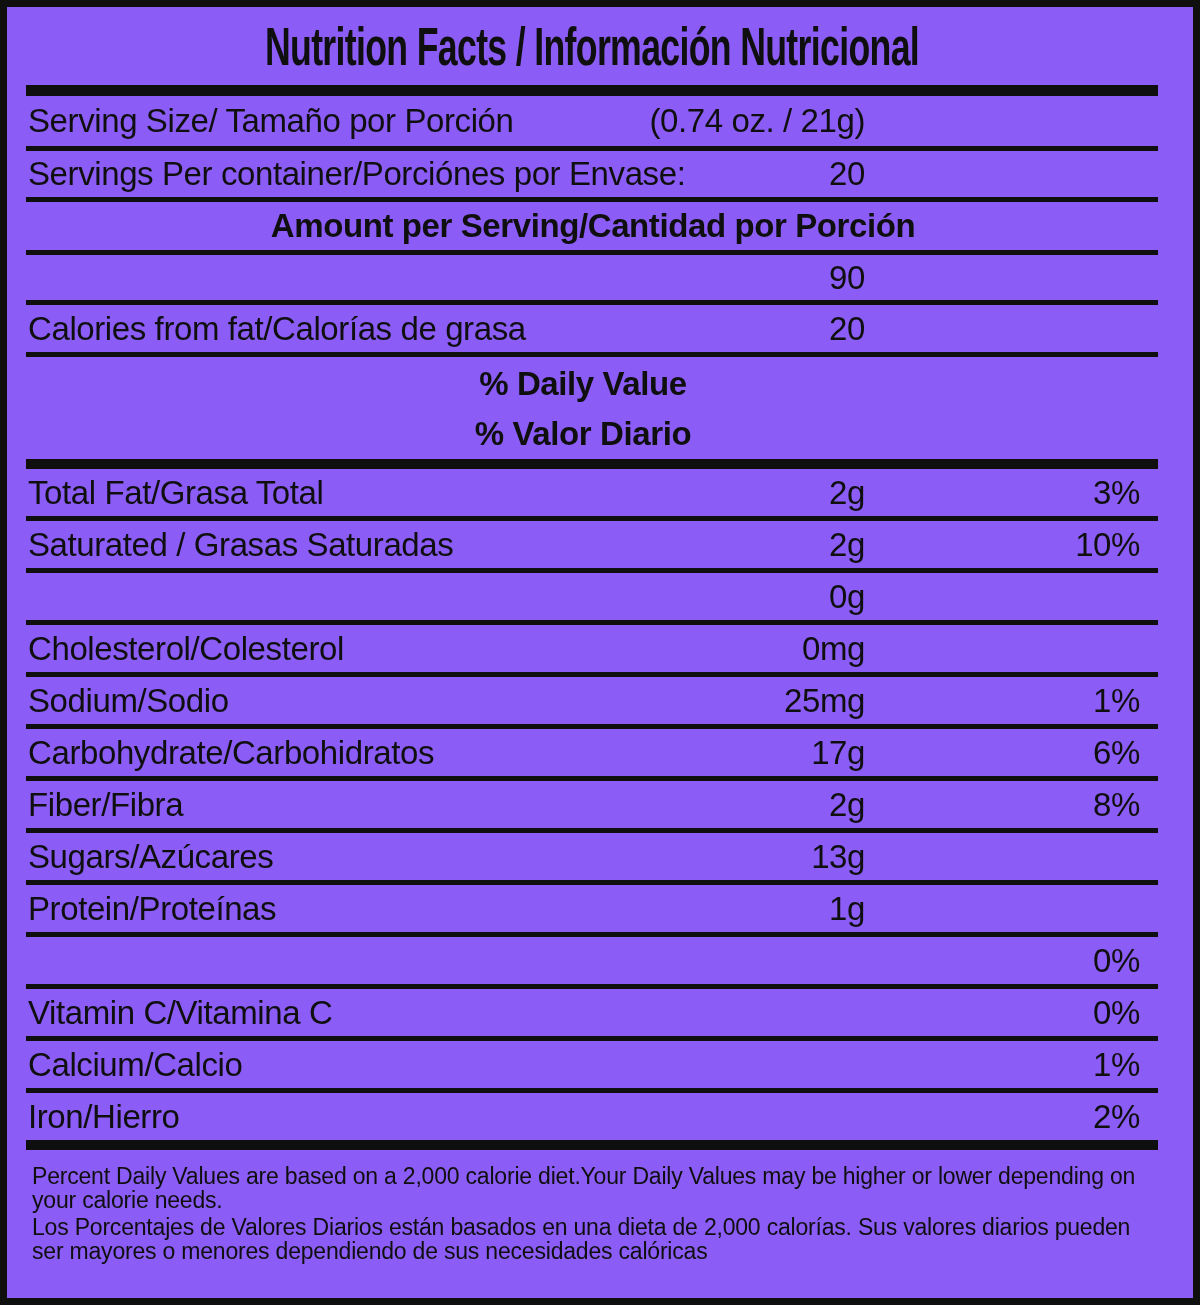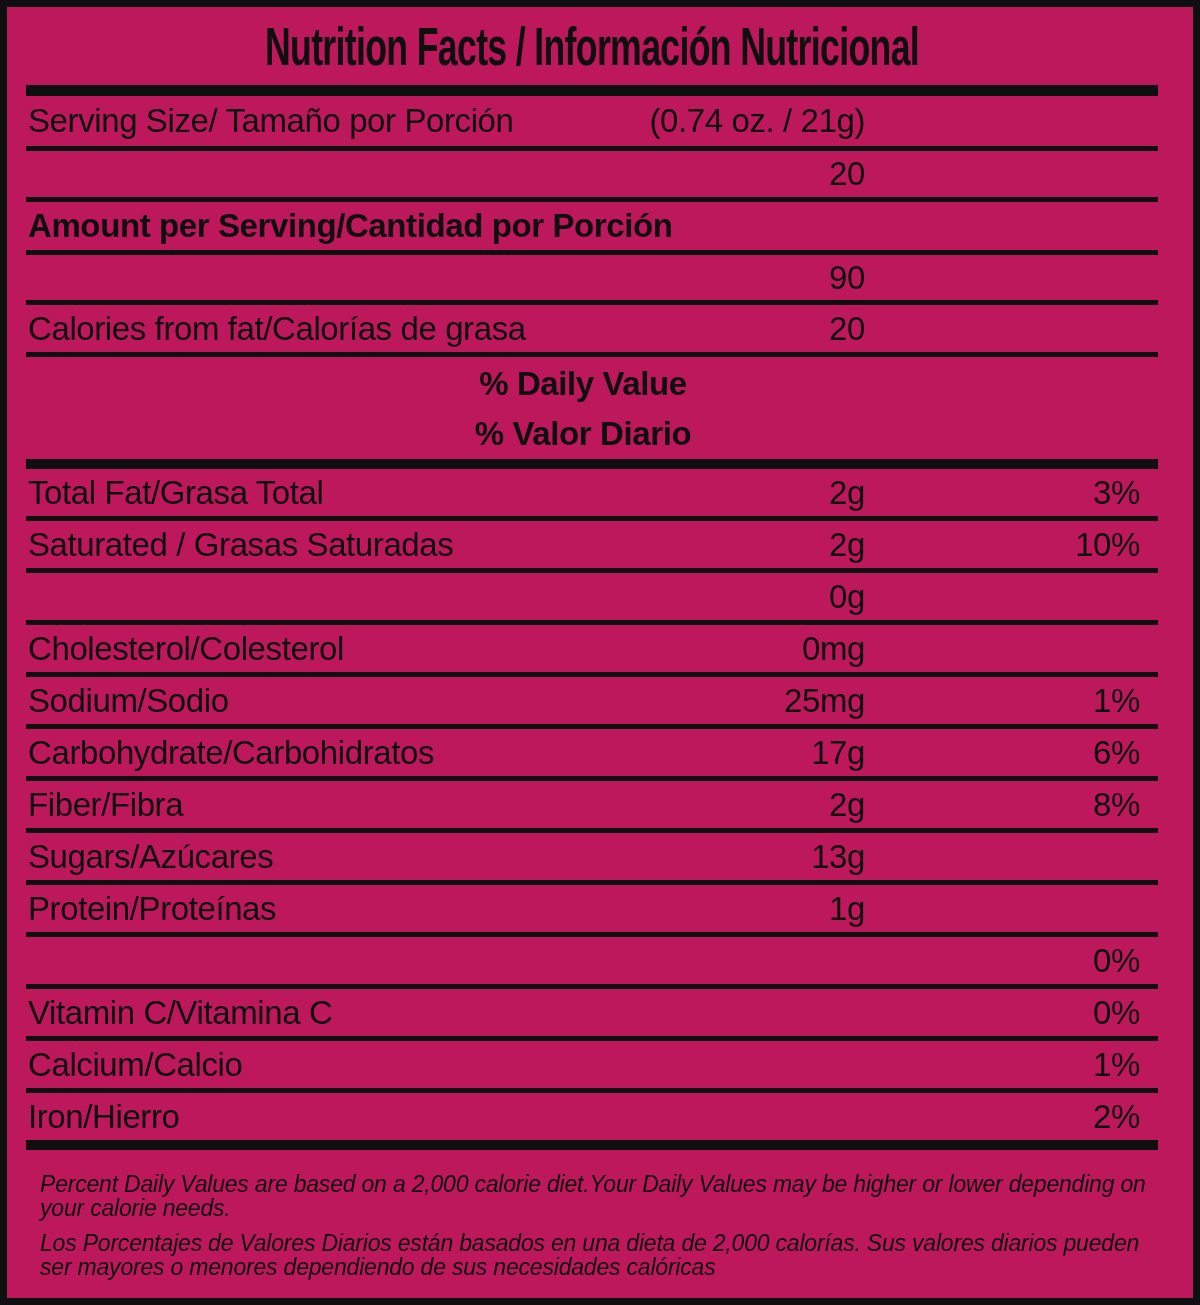--- a/index.html
+++ b/index.html
@@ -6,21 +6,21 @@
     margin: 0;
     padding: 0;
     background: #ffffff;
   }
   .label {
     position: relative;
     width: 1200px;
     height: 1305px;
     box-sizing: border-box;
     border: 7px solid #0f0f0f;
-    background: #be185d;
+    background: #8b5cf6;
     color: #0f0f0f;
     font-family: "Liberation Sans", "DejaVu Sans", sans-serif;
     overflow: hidden;
   }
   .content {
     margin-left: 19px;
     margin-right: 35px; 
   }
   .title {
     height: 78px;
@@ -53,58 +53,59 @@
     right: 293px;  
     text-align: center;
   }
   .row .pct {
     position: absolute;
     right: 18px;   
     text-align: right;
   }
   .r1 { height: 50px; }
   .r2 { height: 46px; }
-  .r3 { height: 48px; font-weight: bold; }
+  .r3 { height: 48px; font-weight: bold; justify-content: center; }
   .r4 { height: 45px; }
   .r5 { height: 47px; }
   .dv-header {
     border-bottom: 10px solid #0f0f0f;
     text-align: center;
     padding: 2px 18px 0 0;
     font-weight: bold;
     font-size: 33px;
     letter-spacing: -0.4px;
   }
   .dv-header div { line-height: 50px; }
   .nrow { height: 47px; }
   .nrow.last { border-bottom-width: 10px; }
   .footnote {
     padding: 11px 0 0 2px;
     font-size: 23px;
     line-height: 23.5px;
     letter-spacing: -0.2px;
   }
-  .footnote p { margin: 12px; font-style: italic; }
+  .footnote p { margin: 4px; }
 </style>
 </head>
 <body>
 
 <div class="label">
   <div class="content">
 
     <div class="title">Nutrition Facts / Información Nutricional</div>
 
     <div class="thick-bar"></div>
 
     <div class="row r1">
       <span class="lab">Serving Size/ Tamaño por Porción</span>
       <span class="val">(0.74 oz. / 21g)</span>
     </div>
 
     <div class="row r2">
+      <span class="lab">Servings Per container/Porciónes por Envase:</span>
       <span class="val">20</span>
     </div>
 
     <div class="row r3">
       <span class="lab">Amount per Serving/Cantidad por Porción</span>
     </div>
 
     <div class="row r4">
       <span class="val">90</span>
     </div>

